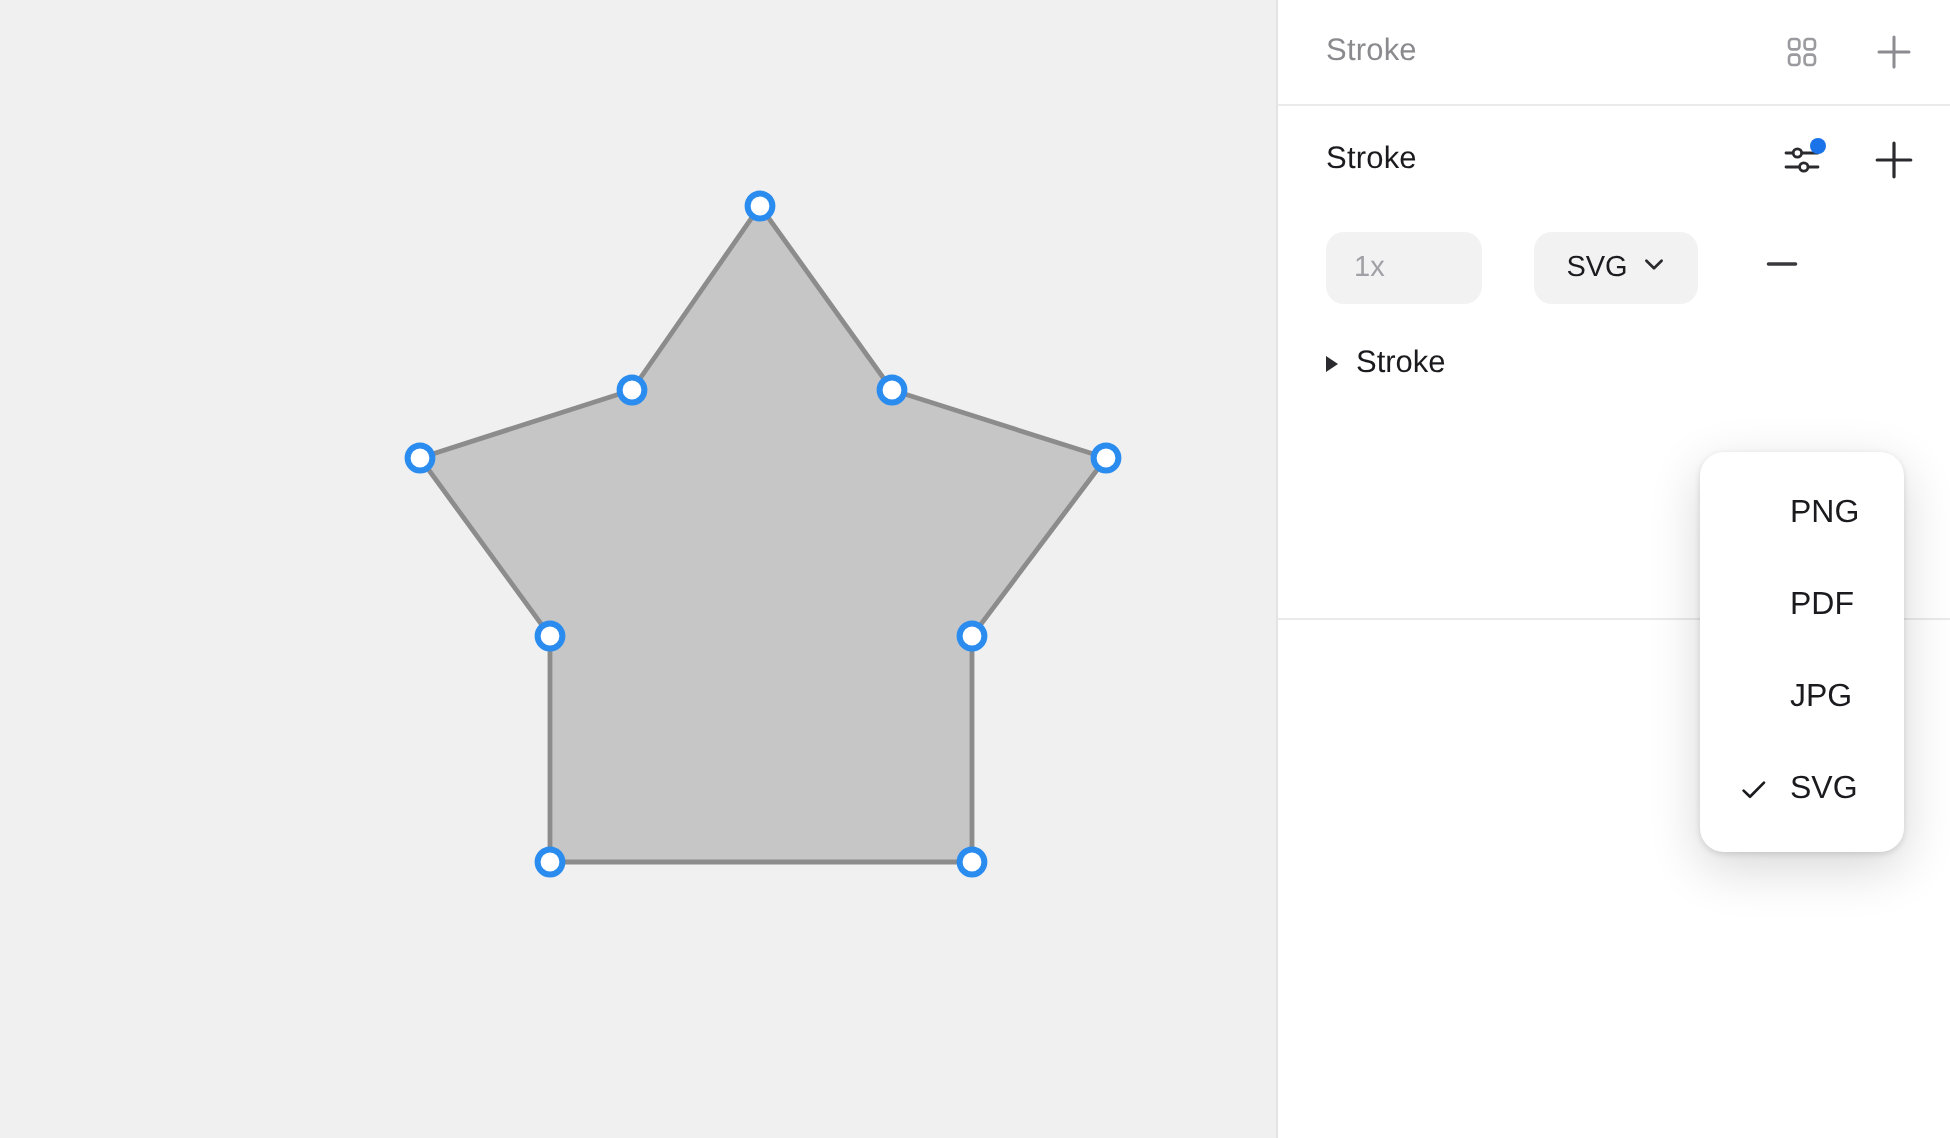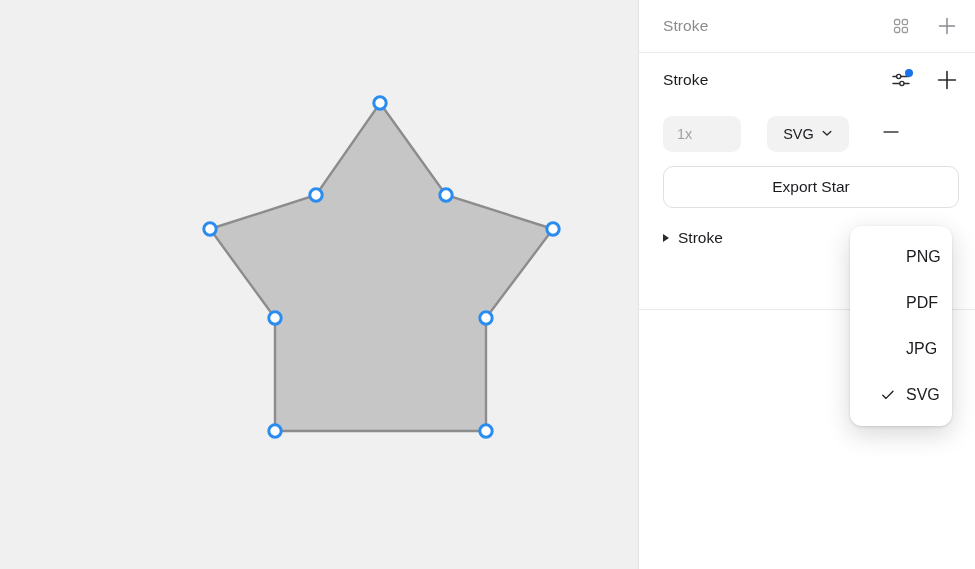--- a/index.html
+++ b/index.html
@@ -186,21 +186,21 @@
 
   
   .dropdown {
     position: absolute;
     left: 211px;
     top: 226px;
     width: 102px;
     background: #ffffff;
     border-radius: 12px;
     box-shadow: 0 1px 3px rgba(0,0,0,0.13), 0 8px 26px rgba(0,0,0,0.16);
-    padding: 8px 12px;
+    padding: 8px 1px;
     box-sizing: border-box;
     z-index: 40;
   }
   .dd-item {
     position: relative;
     height: 46px;
     display: flex;
     align-items: center;
     font-size: 16px;
     color: #1b1b1f;
@@ -294,23 +294,20 @@
         </div>
         <div class="minus-btn">
           <span>
             <svg width="20" height="20" viewBox="0 0 20 20" fill="none">
               <path d="M3.2 10 H16.8" stroke="#3a3a3e" stroke-width="1.7" stroke-linecap="round"></path>
             </svg>
           </span>
         </div>
       </div>
 
-      <div class="export-action">
-        <span>Export Star</span>
-      </div>
 
       <div class="preview-row">
         <span class="tri"></span>
         <span class="preview-label">Stroke</span>
       </div>
       <div class="export-sep"></div>
     </div>
 
     <div class="dropdown">
       <div class="dd-item">

